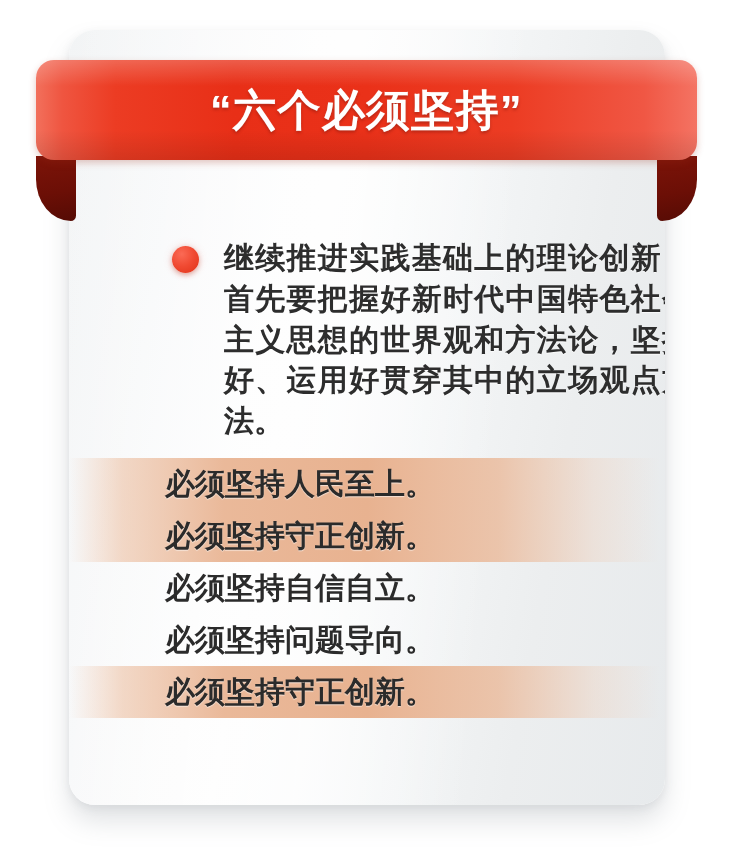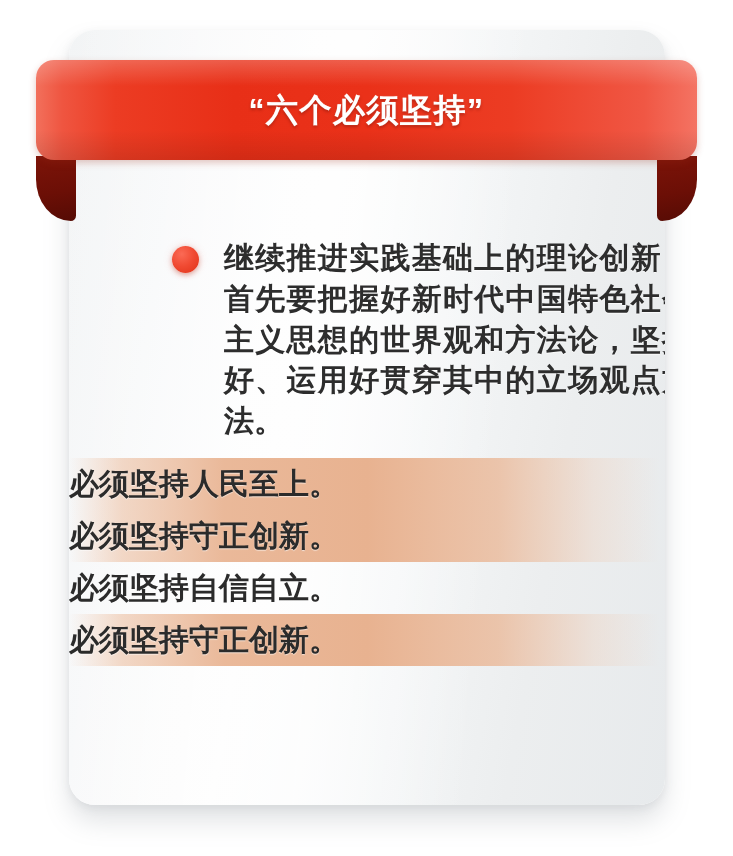--- a/index.html
+++ b/index.html
@@ -96,21 +96,21 @@
         #ec3c23 72%,
         #f05744 92%,
         #f47363 100%);
     box-shadow: 0 3px 7px rgba(150,40,20,0.25);
     display: flex;
     align-items: center;
     justify-content: center;
   }
   #ribbon-title {
     color: #ffffff;
-    font-size: 32px;
+    font-size: 43px;
     font-weight: 700;
     letter-spacing: 1.5px;
     line-height: 1;
     text-shadow:
       0 2px 3px rgba(120,20,10,0.45),
       0 0 1px rgba(255,230,220,0.6);
     white-space: nowrap;
   }
 
   
@@ -164,20 +164,21 @@
       rgba(235,186,154,0.55) 9%,
       rgba(233,181,148,0.95) 26%,
       rgba(232,178,144,1) 50%,
       rgba(234,186,155,0.82) 72%,
       rgba(238,203,180,0.35) 88%,
       rgba(240,214,196,0.0) 99%);
     pointer-events: none;
   }
   .principle-row .row-label {
     position: relative;
+    margin-left: 96px;
     font-size: 30px;
     font-weight: 700;
     color: #2b2b2b;
     line-height: 1;
     text-shadow: 0 1px 1px rgba(255,255,255,0.6);
   }
 </style>
 </head>
 <body>
 
@@ -199,20 +200,24 @@
     <div class="principle-row">
       <span class="row-stripe"></span>
       <span class="row-label">必须坚持守正创新。</span>
     </div>
 
     <div class="principle-row plain">
 
       <span class="row-label">必须坚持自信自立。</span>
     </div>
 
+    <div class="principle-row plain">
+
+      <span class="row-label">必须坚持问题导向。</span>
+    </div>
 
     <div class="principle-row">
       <span class="row-stripe"></span>
       <span class="row-label">必须坚持守正创新。</span>
     </div>
 
 
   </div>
 </div>
 

